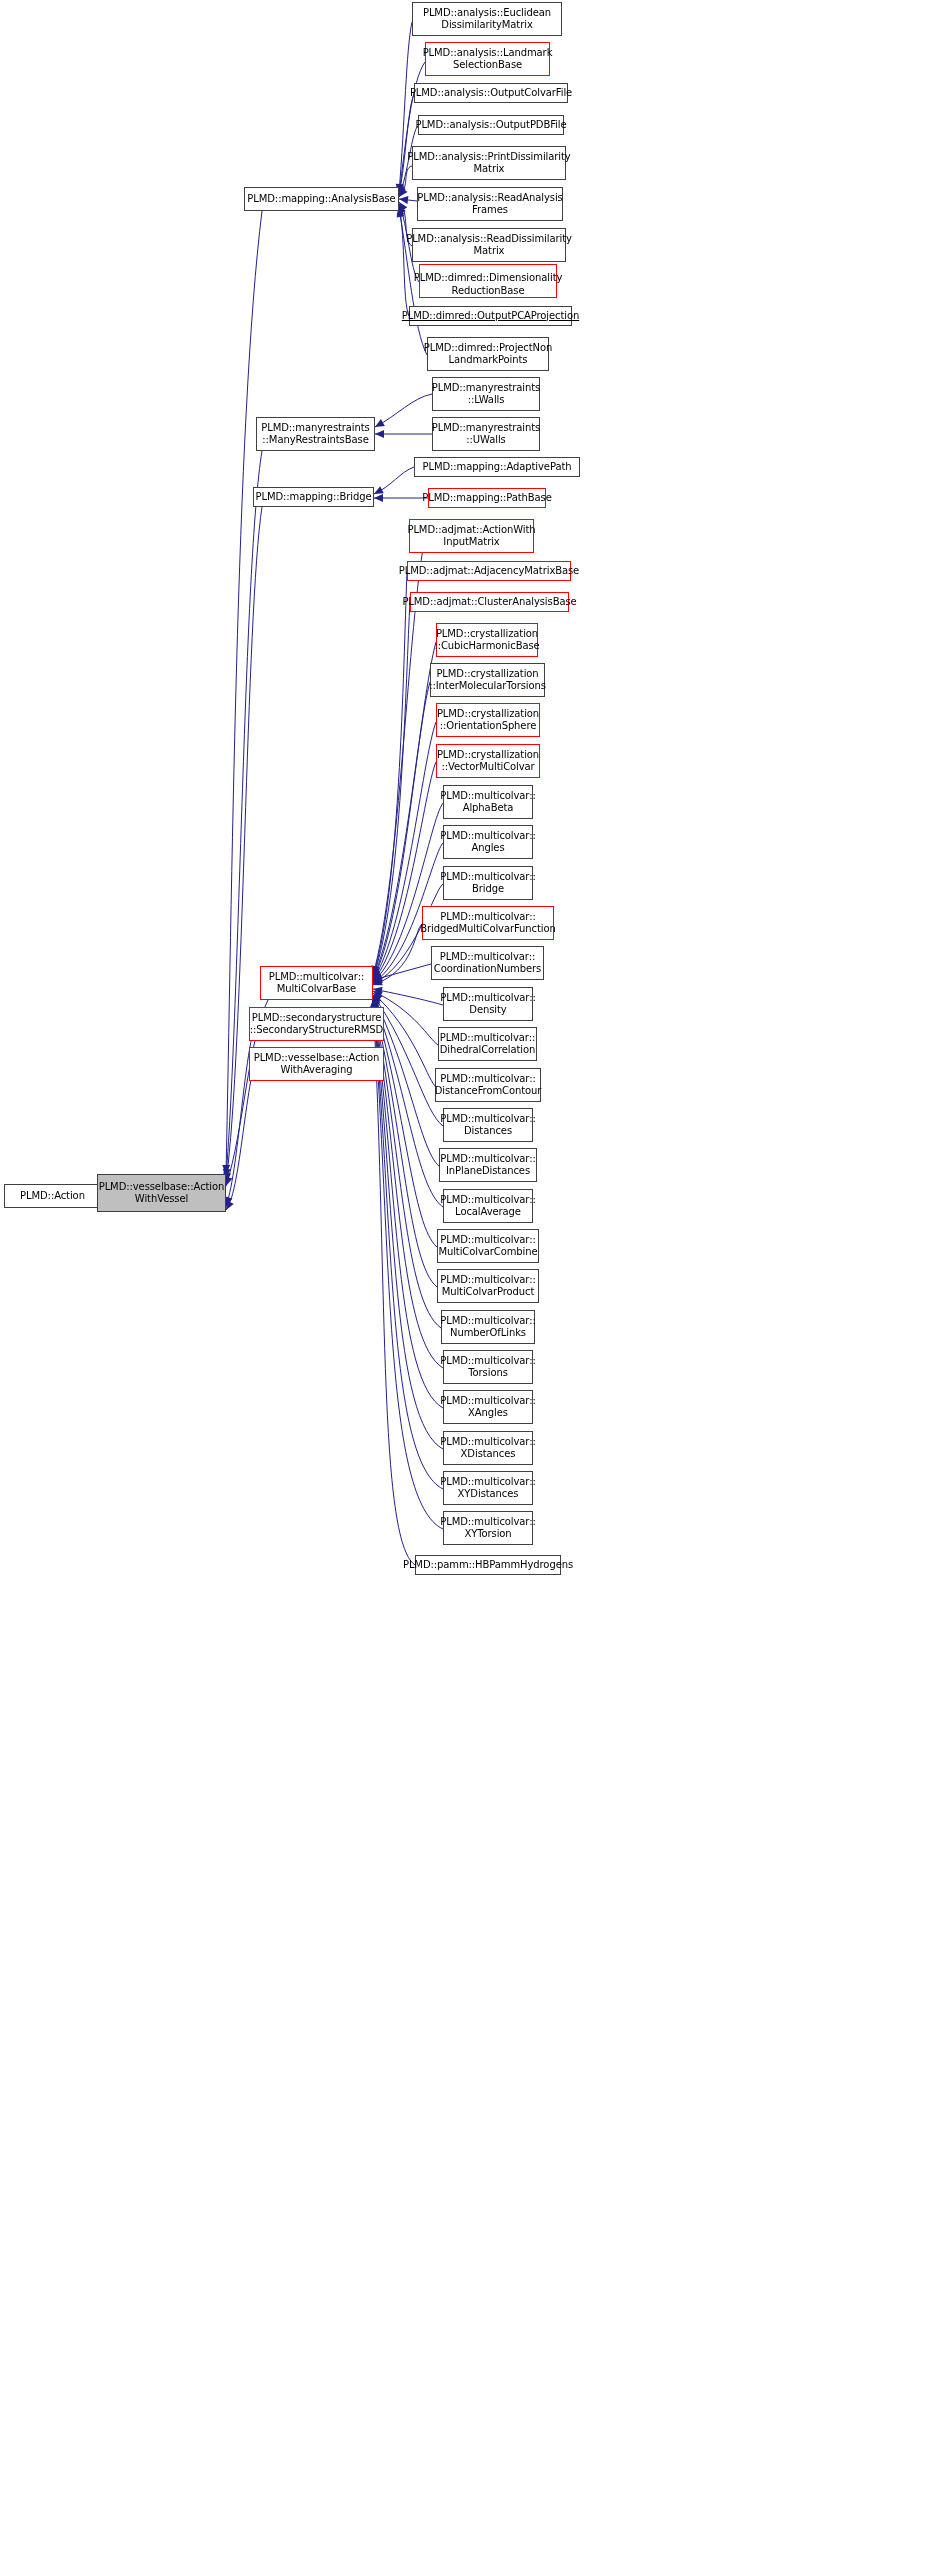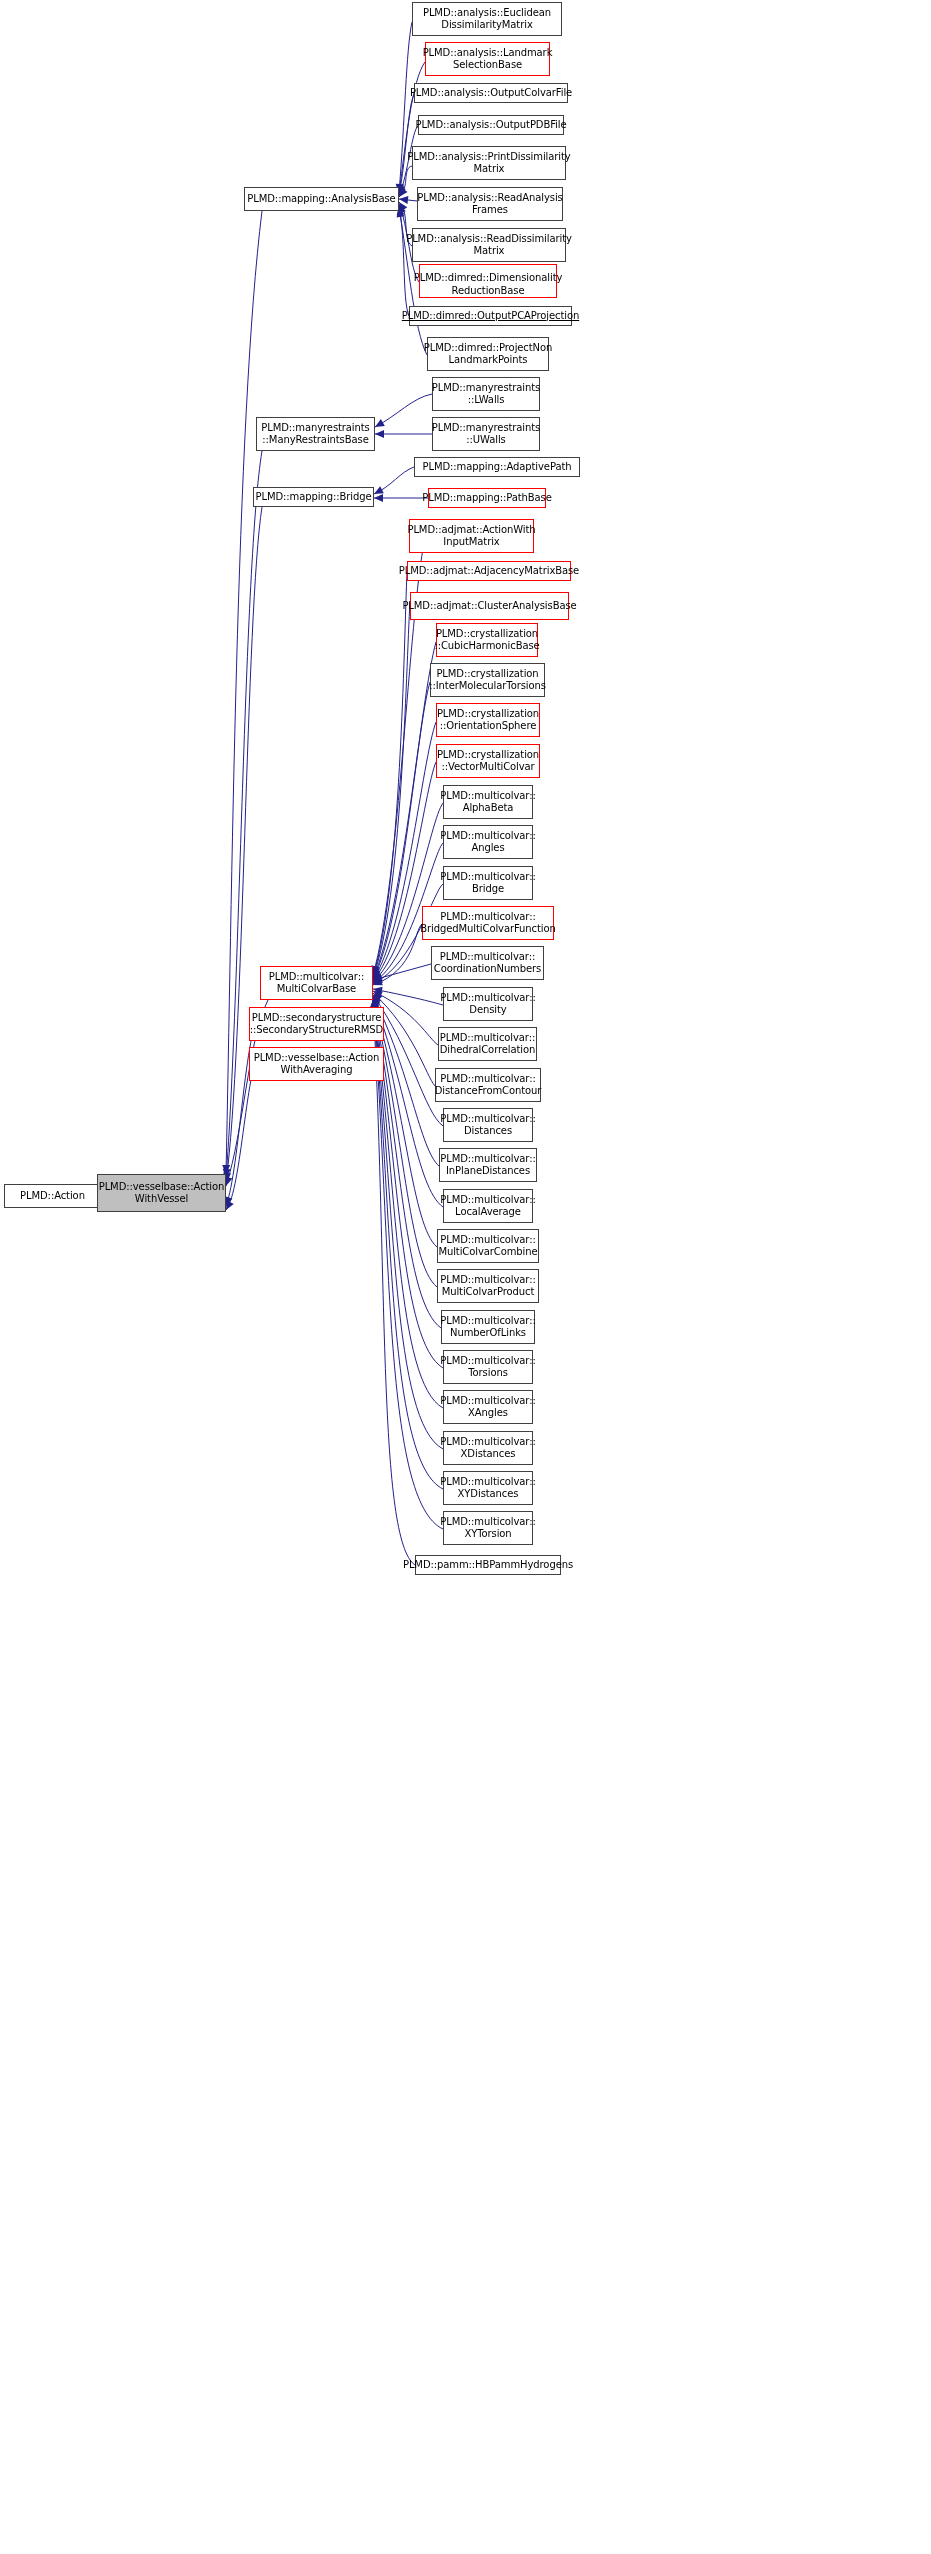--- a/index.html
+++ b/index.html
@@ -160,21 +160,21 @@
       <div class="node" style="left: 432px; top: 377px; width: 108px; height: 34px;"><span>PLMD::manyrestraints
 ::LWalls</span></div>
       <div class="node" style="left: 432px; top: 417px; width: 108px; height: 34px;"><span>PLMD::manyrestraints
 ::UWalls</span></div>
       <div class="node" style="left: 253px; top: 487px; width: 121px; height: 20px;"><span>PLMD::mapping::Bridge</span></div>
       <div class="node" style="left: 414px; top: 457px; width: 166px; height: 20px;"><span>PLMD::mapping::AdaptivePath</span></div>
       <div class="node abstract" style="left: 428px; top: 488px; width: 118px; height: 20px;"><span>PLMD::mapping::PathBase</span></div>
       <div class="node abstract" style="left: 409px; top: 519px; width: 125px; height: 34px;"><span>PLMD::adjmat::ActionWith
 InputMatrix</span></div>
       <div class="node abstract" style="left: 407px; top: 561px; width: 164px; height: 20px;"><span>PLMD::adjmat::AdjacencyMatrixBase</span></div>
-      <div class="node abstract" style="left: 410px; top: 592px; width: 159px; height: 28px;"><span>PLMD::adjmat::ClusterAnalysisBase</span></div>
+      <div class="node abstract" style="left: 410px; top: 592px; width: 159px; height: 20px;"><span>PLMD::adjmat::ClusterAnalysisBase</span></div>
       <div class="node abstract" style="left: 436px; top: 623px; width: 102px; height: 34px;"><span>PLMD::crystallization
 ::CubicHarmonicBase</span></div>
       <div class="node" style="left: 430px; top: 663px; width: 115px; height: 34px;"><span>PLMD::crystallization
 ::InterMolecularTorsions</span></div>
       <div class="node abstract" style="left: 436px; top: 703px; width: 104px; height: 34px;"><span>PLMD::crystallization
 ::OrientationSphere</span></div>
       <div class="node abstract" style="left: 436px; top: 744px; width: 104px; height: 34px;"><span>PLMD::crystallization
 ::VectorMultiColvar</span></div>
       <div class="node" style="left: 443px; top: 785px; width: 90px; height: 34px;"><span>PLMD::multicolvar::
 AlphaBeta</span></div>

